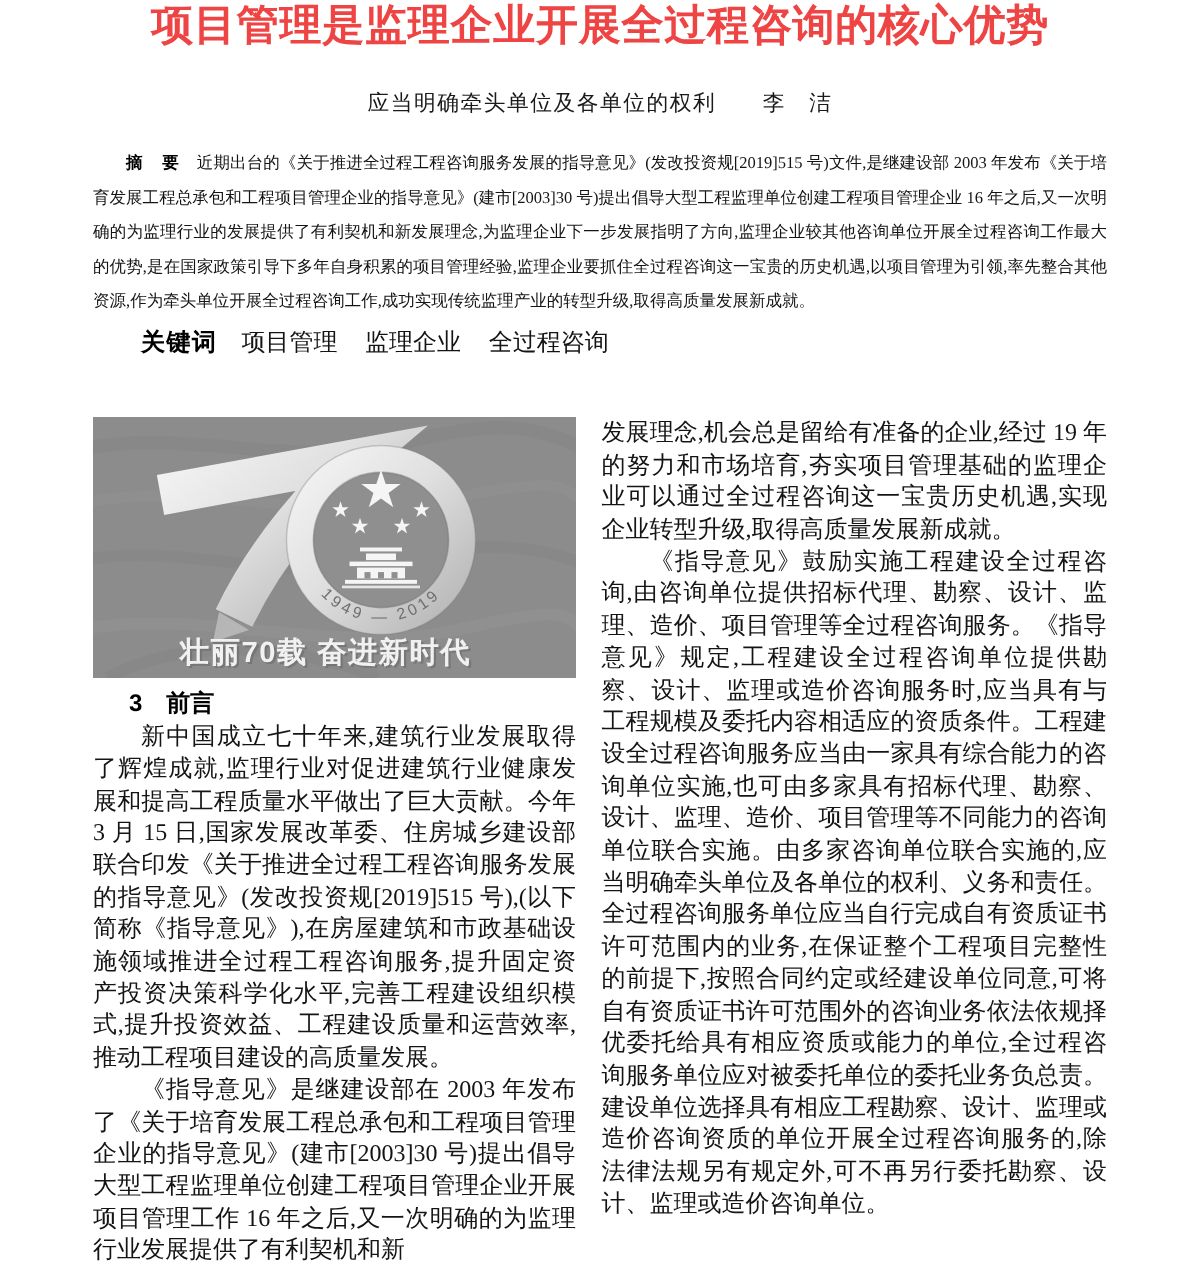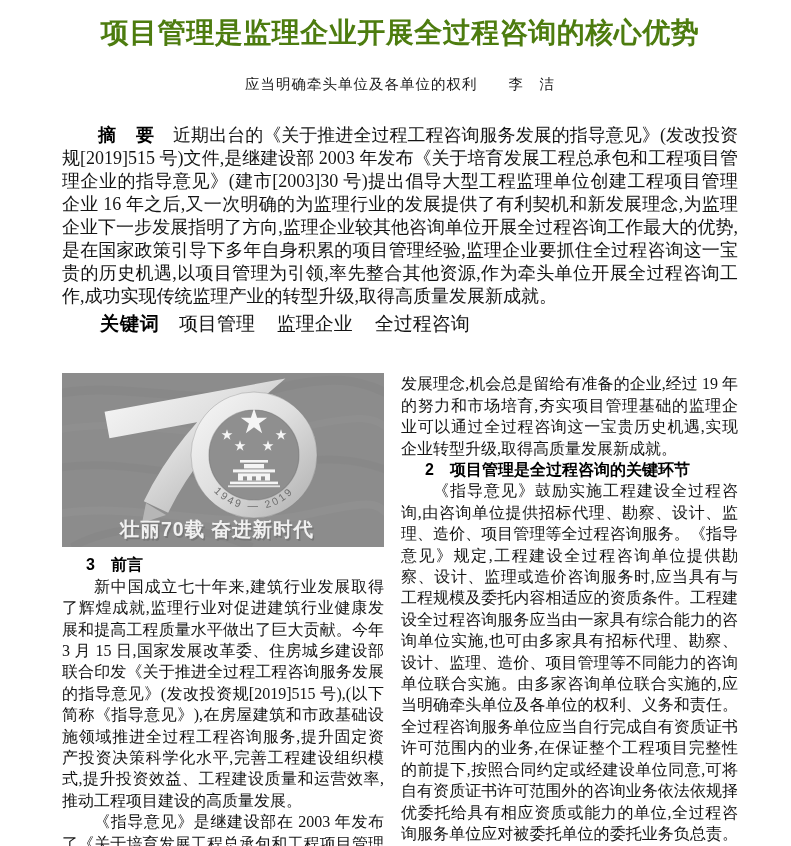--- a/index.html
+++ b/index.html
@@ -2,39 +2,39 @@
 <html><head>
 <meta charset="utf-8">
 <style>
   html,body{margin:0;padding:0;background:#ffffff;}
   .page{
     position:relative;width:791px;height:846px;background:#fff;color:#111;
     overflow:hidden;box-sizing:border-box;padding:0 53px 0 62px;
     font-family:"Liberation Serif","DejaVu Serif",serif;
   }
   .title{
-    margin:0;padding-top:15px;text-align:center;
+    margin:0;text-align:center;
     font:bold 28px/1.25 "Liberation Serif","DejaVu Serif",serif;
-    color:#4d7c0f;letter-spacing:0.5px;
+    color:#ef4444;letter-spacing:0.5px;
   }
   .author{
     margin-top:26px;text-align:center;
     font:14.5px/1.2 "Liberation Serif","DejaVu Serif",serif;
     letter-spacing:1px;color:#1a1a1a;
   }
   .abstract{
-    margin:31px 0 0 0;
-    font-size:18px;line-height:23px;text-align:justify;text-indent:2em;color:#141414;
+    margin:20px 0 0 0;
+    font-size:11px;line-height:23px;text-align:justify;text-indent:2em;color:#141414;
   }
   .lbl{
     font-family:"Liberation Sans","DejaVu Sans",sans-serif;font-weight:bold;
     margin-right:1em;letter-spacing:1px;color:#000;
   }
   .kw{
-    margin:4px 0 12px 0;font-size:19px;line-height:23px;text-indent:2em;color:#141414;
+    margin:4px 0 12px 0;font-size:16px;line-height:23px;text-indent:2em;color:#141414;
   }
   .kitem{margin-right:1.15em;}
   .cols{display:flex;gap:17px;margin-top:38px;}
   .col{text-align:justify;font-size:16px;line-height:21.4px;color:#141414;}
   .col-left{width:322px;}
   .col-right{width:337px;}
   .col p{margin:0;text-indent:2em;}
   .col p.noindent{text-indent:0;}
   .sec-heading{
     margin:0;font-family:"Liberation Sans","DejaVu Sans",sans-serif;
@@ -120,18 +120,17 @@
         <text x="155" y="163" text-anchor="middle" font-family="Liberation Sans, DejaVu Sans, sans-serif" font-weight="bold" font-size="19.5" letter-spacing="1" fill="#f1f1f1">壮丽70载 奋进新时代</text>
       </svg>
 
       <h2 class="sec-heading">3　前言</h2>
       <p>新中国成立七十年来,建筑行业发展取得了辉煌成就,监理行业对促进建筑行业健康发展和提高工程质量水平做出了巨大贡献。今年 3 月 15 日,国家发展改革委、住房城乡建设部联合印发《关于推进全过程工程咨询服务发展的指导意见》(发改投资规[2019]515 号),(以下简称《指导意见》),在房屋建筑和市政基础设施领域推进全过程工程咨询服务,提升固定资产投资决策科学化水平,完善工程建设组织模式,提升投资效益、工程建设质量和运营效率,推动工程项目建设的高质量发展。</p>
       <p>《指导意见》是继建设部在 2003 年发布了《关于培育发展工程总承包和工程项目管理企业的指导意见》(建市[2003]30 号)提出倡导大型工程监理单位创建工程项目管理企业开展项目管理工作 16 年之后,又一次明确的为监理行业发展提供了有利契机和新</p>
     </div>
 
     <div class="col col-right">
       <p class="noindent">发展理念,机会总是留给有准备的企业,经过 19 年的努力和市场培育,夯实项目管理基础的监理企业可以通过全过程咨询这一宝贵历史机遇,实现企业转型升级,取得高质量发展新成就。</p>
-      <h2 class="sec-heading">2　项目管理是全过程咨询的关键环节</h2>
       <p>《指导意见》鼓励实施工程建设全过程咨询,由咨询单位提供招标代理、勘察、设计、监理、造价、项目管理等全过程咨询服务。《指导意见》规定,工程建设全过程咨询单位提供勘察、设计、监理或造价咨询服务时,应当具有与工程规模及委托内容相适应的资质条件。工程建设全过程咨询服务应当由一家具有综合能力的咨询单位实施,也可由多家具有招标代理、勘察、设计、监理、造价、项目管理等不同能力的咨询单位联合实施。由多家咨询单位联合实施的,应当明确牵头单位及各单位的权利、义务和责任。全过程咨询服务单位应当自行完成自有资质证书许可范围内的业务,在保证整个工程项目完整性的前提下,按照合同约定或经建设单位同意,可将自有资质证书许可范围外的咨询业务依法依规择优委托给具有相应资质或能力的单位,全过程咨询服务单位应对被委托单位的委托业务负总责。建设单位选择具有相应工程勘察、设计、监理或造价咨询资质的单位开展全过程咨询服务的,除法律法规另有规定外,可不再另行委托勘察、设计、监理或造价咨询单位。</p>
     </div>
 
   </div>
 </div>
 
 </body></html>

